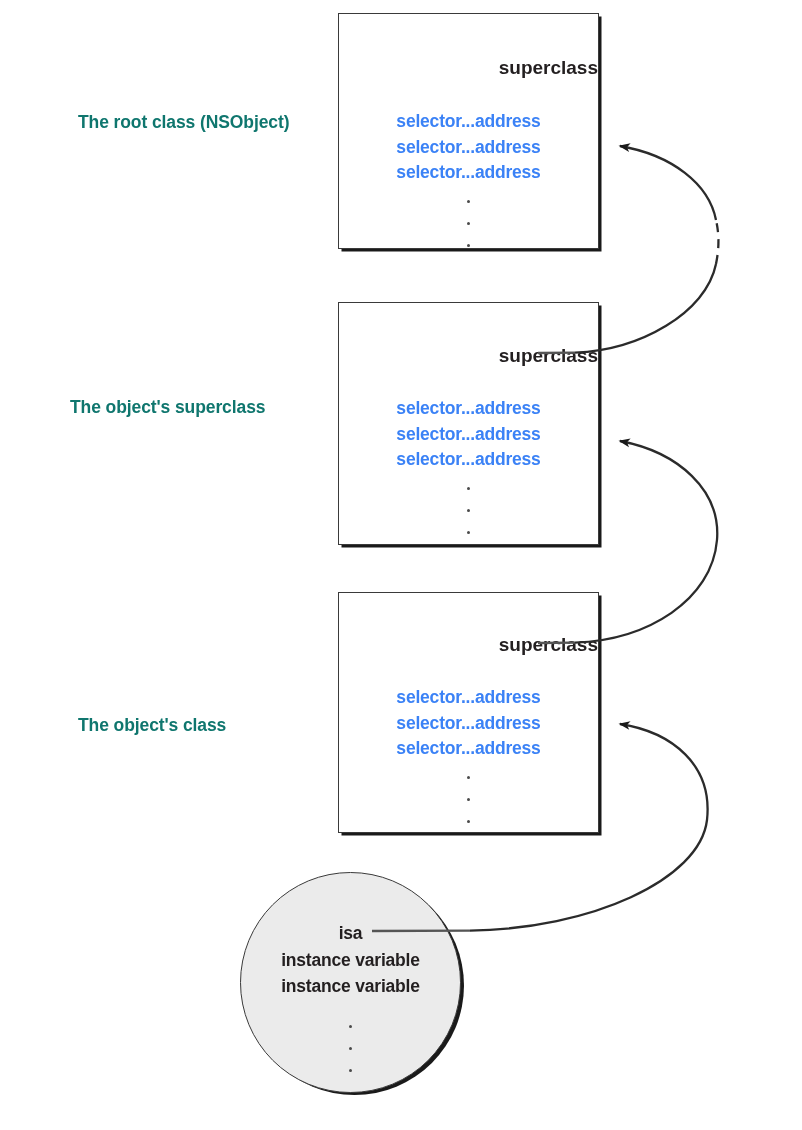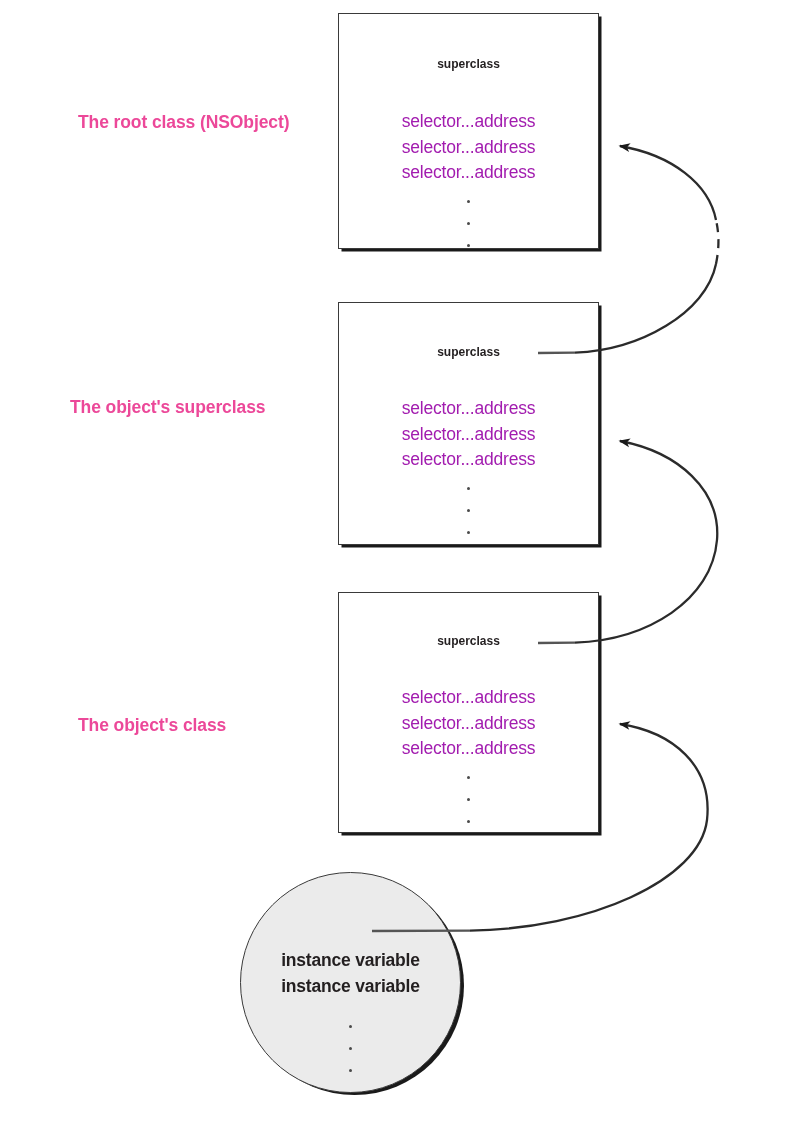--- a/index.html
+++ b/index.html
@@ -18,21 +18,21 @@
   #stage {
     position: absolute;
     left: 0; top: 0;
     width: 802px;
     height: 1130px;
   }
   .row-label {
     position: absolute;
     font-size: 17.5px;
     font-weight: bold;
-    color: #ec4899;
+    color: #0f766e;
     white-space: nowrap;
     letter-spacing: -0.1px;
   }
   .class-box {
     position: absolute;
     box-sizing: border-box;
     background: #ffffff;
     border: 1.6px solid #3a3a3a;
     box-shadow: 3px 3px 0 -0.5px #1a1a1a;
   }
@@ -41,35 +41,35 @@
     box-sizing: border-box;
     background: #ebebeb;
     border: 1.8px solid #3a3a3a;
     border-radius: 50%;
     box-shadow: 4px 3px 0 -1px #1a1a1a;
   }
   .box-title {
     position: absolute;
     left: 0;
     width: 100%;
-    text-align: center;
-    font-size: 12px;
+    text-align: right;
+    font-size: 19px;
     font-weight: bold;
     color: #231f20;
   }
   .sel-list {
     position: absolute;
     left: 0;
     width: 100%;
     text-align: center;
   }
   .sel-line {
     font-size: 17.5px;
-    font-weight: normal;
-    color: #a21caf;
+    font-weight: bold;
+    color: #3b82f6;
     line-height: 25.5px;
     letter-spacing: -0.2px;
   }
   .vdots {
     position: absolute;
     left: 0;
     width: 100%;
     text-align: center;
     line-height: 0;
   }
@@ -158,20 +158,21 @@
 
     <div class="vdots" style="top:183px;">
       <i></i>
         <i></i>
         <i></i>
     </div>
   </div>
 
   <div class="obj-circle" style="left:240px; top:872px; width:221px; height:221px;">
 
+    <div class="circ-line" style="top:48px;">isa</div>
 
     <div class="circ-line" style="top:75px;">instance variable</div>
 
     <div class="circ-line" style="top:101px;">instance variable</div>
 
     <div class="vdots" style="top:152px;">
       <i></i>
         <i></i>
         <i></i>
     </div>

